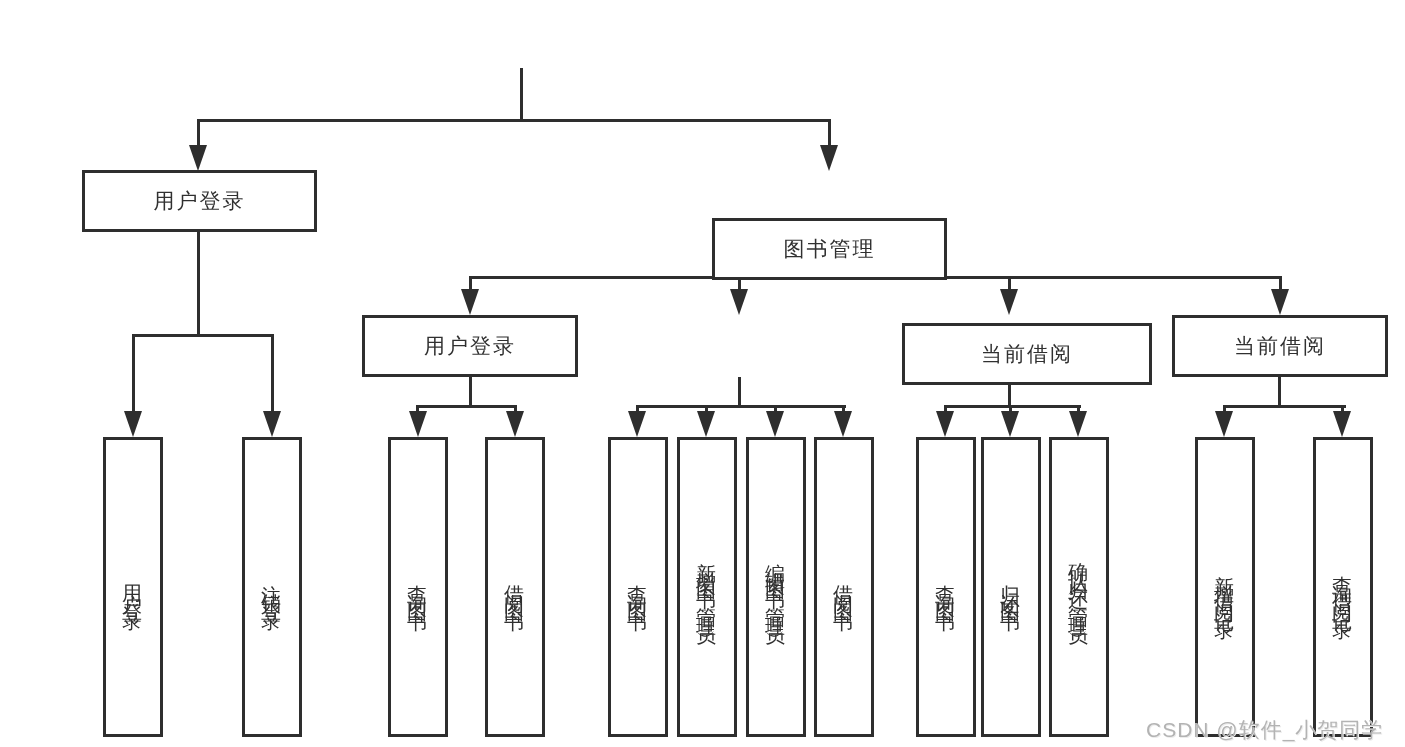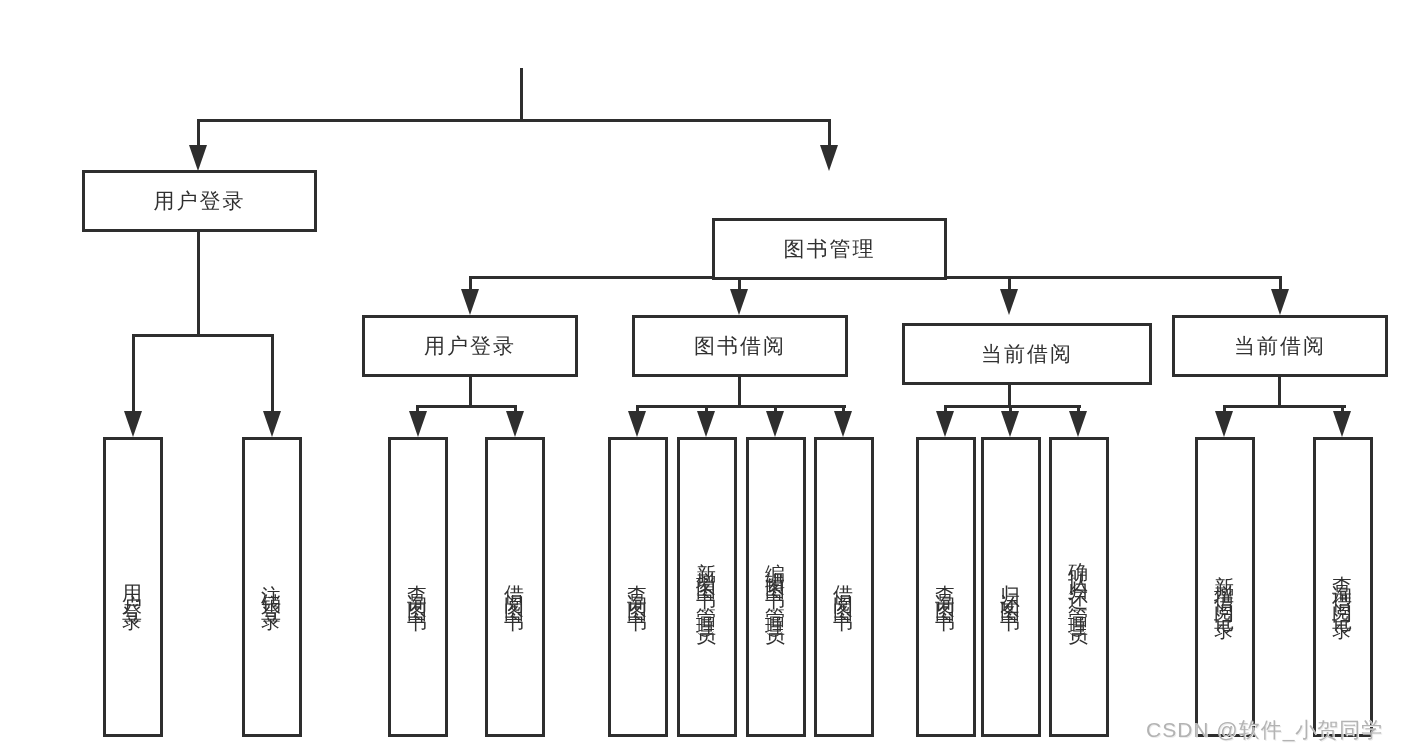--- a/index.html
+++ b/index.html
@@ -86,23 +86,20 @@
   </div>
 
   <div class="box level" style="left:712px;top:170px;width:235px;height:62px;margin-top:48px;">
     <span>图书管理</span>
   </div>
 
   <div class="box level" style="left:362px;top:315px;width:216px;height:62px;">
     <span>用户登录</span>
   </div>
 
-  <div class="box level" style="left:632px;top:315px;width:216px;height:62px;">
-    <span>图书借阅</span>
-  </div>
 
   <div class="box level" style="left:902px;top:323px;width:250px;height:62px;">
     <span>当前借阅</span>
   </div>
 
   <div class="box level" style="left:1172px;top:315px;width:216px;height:62px;">
     <span>当前借阅</span>
   </div>
 
   <div class="leaf" style="left:103px;">

